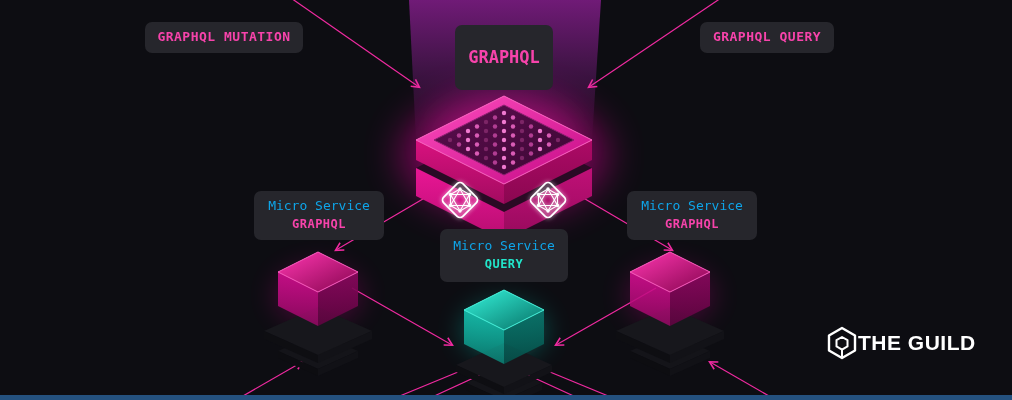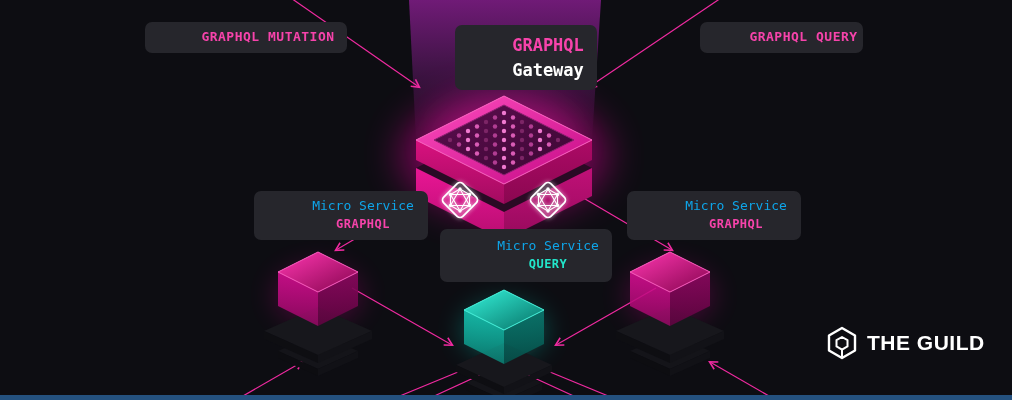--- a/index.html
+++ b/index.html
@@ -1,34 +1,34 @@
 <!DOCTYPE html>
 <html><head>
 <meta charset="utf-8">
 <style>
   html,body{margin:0;padding:0;background:#0d0d12;}
   #stage{position:relative;width:1012px;height:400px;overflow:hidden;background:#0d0d12;
          font-family:"DejaVu Sans Mono",monospace;}
   #scene{position:absolute;left:0;top:0;z-index:1;}
   .label-box{position:absolute;z-index:3;background:#26262c;border-radius:7px;
              display:flex;flex-direction:column;align-items:center;justify-content:center;
-             font-family:"DejaVu Sans Mono",monospace;line-height:1.45;padding-left:44px;}
+             font-family:"DejaVu Sans Mono",monospace;line-height:1.45;}
   .lb-pink{color:#f743ab;font-weight:bold;}
   .lb-gray{color:#0ea5e9;}
   .lb-teal{color:#22e6cb;font-weight:bold;}
   .lb-white{color:#ffffff;font-weight:bold;}
   #mutation-label{left:145px;top:22px;width:158px;height:31px;font-size:13px;letter-spacing:.5px;}
-  #query-label{left:700px;top:22px;width:119px;height:31px;font-size:13px;letter-spacing:.5px;}
+  #query-label{left:700px;top:22px;width:134px;height:31px;font-size:13px;letter-spacing:.5px;}
   #gateway-label{left:455px;top:25px;width:98px;height:65px;font-size:17px;}
   #svc-left-label{left:254px;top:191px;width:130px;height:49px;}
   #svc-right-label{left:627px;top:191px;width:130px;height:49px;}
   #svc-center-label{left:440px;top:229px;width:128px;height:53px;}
   .svc-line1{font-size:13px;}
   .svc-line2{font-size:12px;letter-spacing:.5px;}
-  #brand{position:absolute;left:826px;top:326px;z-index:3;display:flex;align-items:center;gap:9px;}
+  #brand{position:absolute;left:826px;top:326px;z-index:3;display:flex;align-items:center;}
   #brand-text{color:#fff;font-family:"Liberation Sans",sans-serif;font-weight:bold;
               font-size:21px;letter-spacing:.5px;}
   #bottom-strip{position:absolute;left:0;bottom:0;width:100%;height:5px;background:#24517f;z-index:4;}
 </style>
 </head>
 <body>
 
 <div id="stage">
 
   <svg id="scene" width="1012" height="400" viewBox="0 0 1012 400">
@@ -243,21 +243,20 @@
   <div class="label-box lb-pink" id="mutation-label">
     <span>GRAPHQL MUTATION</span>
   </div>
 
   <div class="label-box lb-pink" id="query-label">
     <span>GRAPHQL QUERY</span>
   </div>
 
   <div class="label-box" id="gateway-label">
     <span class="lb-pink">GRAPHQL</span>
-    <span class="lb-white">Gateway</span>
   </div>
 
   <div class="label-box" id="svc-left-label">
     <span class="lb-gray svc-line1">Micro Service</span>
     <span class="lb-pink svc-line2">GRAPHQL</span>
   </div>
 
   <div class="label-box" id="svc-right-label">
     <span class="lb-gray svc-line1">Micro Service</span>
     <span class="lb-pink svc-line2">GRAPHQL</span>

